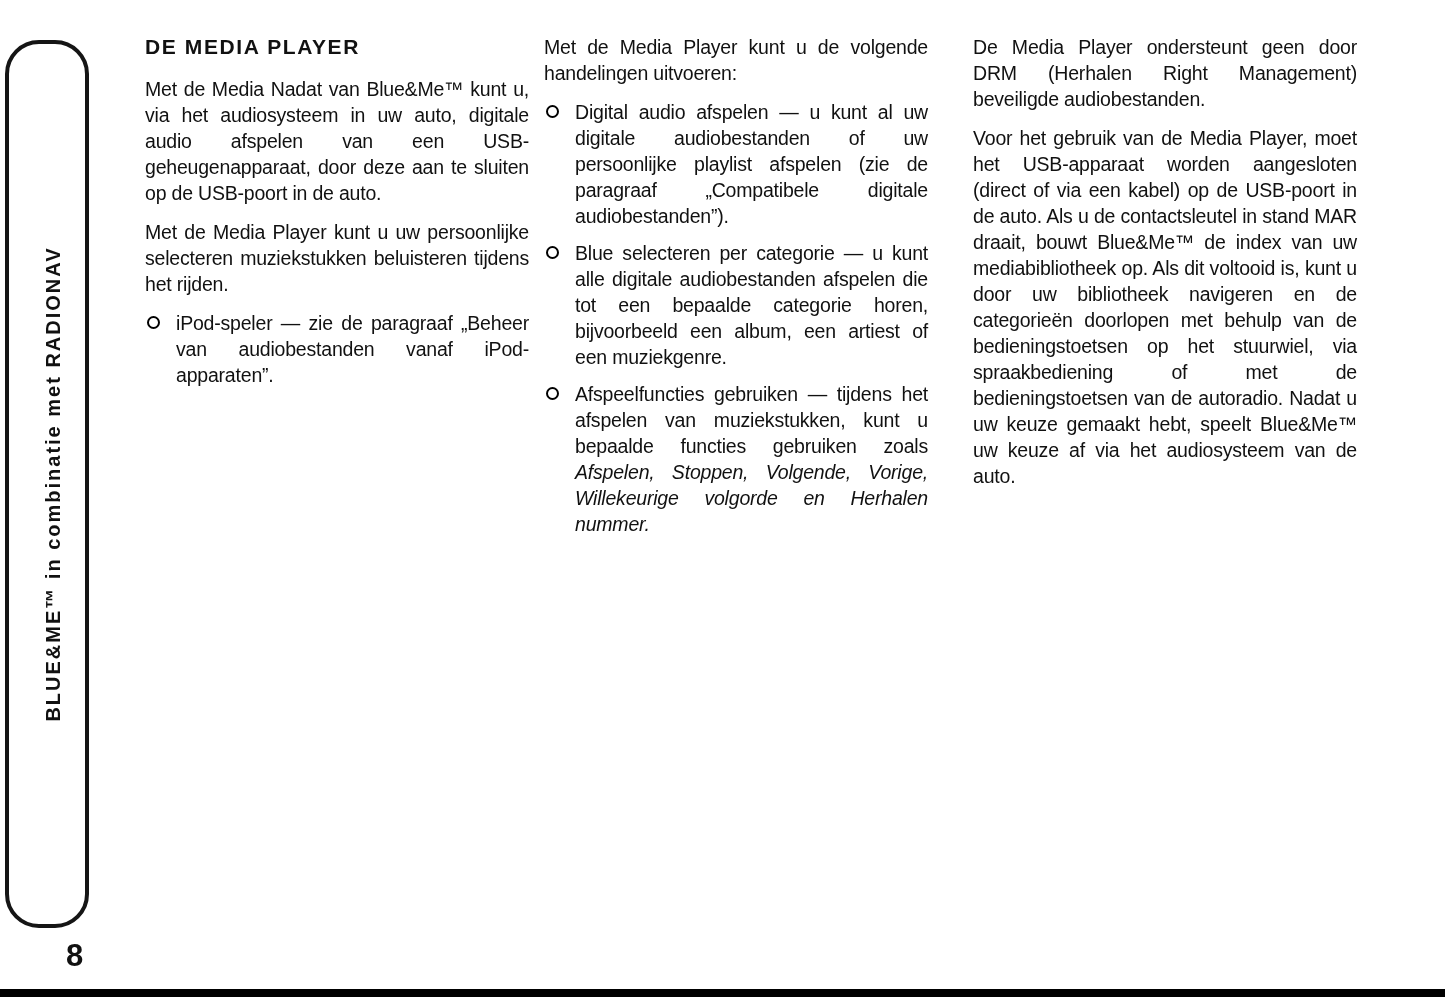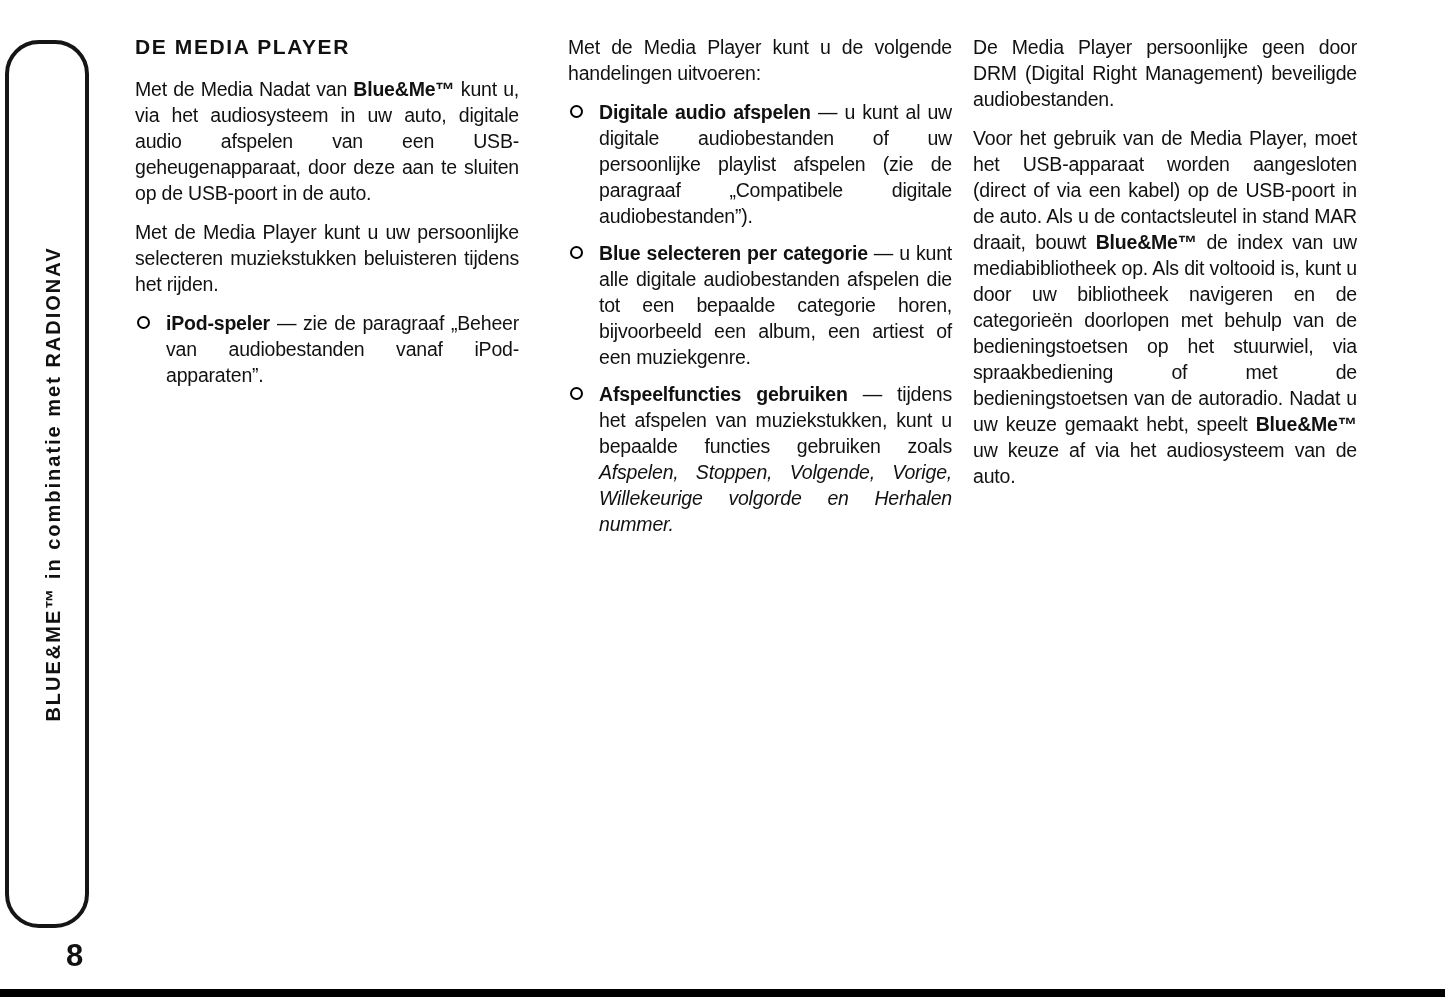--- a/index.html
+++ b/index.html
@@ -44,22 +44,22 @@
   }
   .col {
     position: absolute;
     top: 34px;
     width: 384px;
     font-size: 19.5px;
     line-height: 26px;
     letter-spacing: -0.2px;
     text-align: justify;
   }
-  #col1 { left: 135px; }
-  #col2 { left: 568px; }
+  #col1 { left: 145px; }
+  #col2 { left: 544px; }
   #col3 { left: 973px; }
   .heading {
     font-size: 21px;
     font-weight: bold;
     margin: 0 0 16px 0;
     line-height: 26px;
     text-align: left;
   }
   .heading.caps { letter-spacing: 1.6px; }
   .para { margin: 0 0 13px 0; }
@@ -76,21 +76,21 @@
     border: 2.5px solid #000;
     border-radius: 50%;
     box-sizing: border-box;
     margin: 6px 0 0 2px;
   }
   .bullet-text {
     flex: 1;
     margin-left: 16px;
     text-align: justify;
   }
-  b { font-weight: bold; }
+  b { font-weight: normal; }
   i { font-style: italic; }
 </style>
 </head>
 <body>
 
 <div class="side-tab">
   <div class="side-label">BLUE&amp;ME™ in combinatie met RADIONAV</div>
 </div>
 
 <div class="page-number">8</div>
@@ -102,32 +102,32 @@
   <div class="bullet">
     <span class="bullet-icon"></span>
     <div class="bullet-text"><b>iPod-speler</b><span> — zie de paragraaf „Beheer van audiobestanden vanaf iPod-apparaten”.</span></div>
   </div>
 </div>
 
 <div class="col" id="col2">
   <p class="para">Met de Media Player kunt u de volgende handelingen uitvoeren:</p>
   <div class="bullet">
     <span class="bullet-icon"></span>
-    <div class="bullet-text"><b>Digitale audio afspelen</b><span> — u kunt al uw digitale audiobestanden of uw persoonlijke playlist afspelen (zie de paragraaf „Compatibele digitale audiobestanden”).</span></div>
+    <div class="bullet-text"><b>Digital audio afspelen</b><span> — u kunt al uw digitale audiobestanden of uw persoonlijke playlist afspelen (zie de paragraaf „Compatibele digitale audiobestanden”).</span></div>
   </div>
   <div class="bullet">
     <span class="bullet-icon"></span>
     <div class="bullet-text"><b>Blue selecteren per categorie</b><span> — u kunt alle digitale audiobestanden afspelen die tot een bepaalde categorie horen, bijvoorbeeld een album, een artiest of een muziekgenre.</span></div>
   </div>
   <div class="bullet">
     <span class="bullet-icon"></span>
     <div class="bullet-text"><b>Afspeelfuncties gebruiken</b><span> — tijdens het afspelen van muziekstukken, kunt u bepaalde functies gebruiken zoals </span><i>Afspelen, Stoppen, Volgende, Vorige, Willekeurige volgorde en Herhalen nummer.</i></div>
   </div>
 </div>
 
 <div class="col" id="col3">
   <div class="pgroup">
-    <div class="para tight">De Media Player persoonlijke geen door DRM (Digital Right Management) beveiligde audiobestanden.</div>
+    <div class="para tight">De Media Player ondersteunt geen door DRM (Herhalen Right Management) beveiligde audiobestanden.</div>
   </div>
   <p class="para"><span>Voor het gebruik van de Media Player, moet het USB-apparaat worden aangesloten (direct of via een kabel) op de USB-poort in de auto. Als u de contactsleutel in stand MAR draait, bouwt </span><b>Blue&amp;Me™</b><span> de index van uw mediabibliotheek op. Als dit voltooid is, kunt u door uw bibliotheek navigeren en de categorieën doorlopen met behulp van de bedieningstoetsen op het stuurwiel, via spraakbediening of met de bedieningstoetsen van de autoradio. Nadat u uw keuze gemaakt hebt, speelt </span><b>Blue&amp;Me™</b><span> uw keuze af via het audiosysteem van de auto.</span></p>
 </div>
 
 <div class="bottom-bar"></div>
 
 </body></html>

